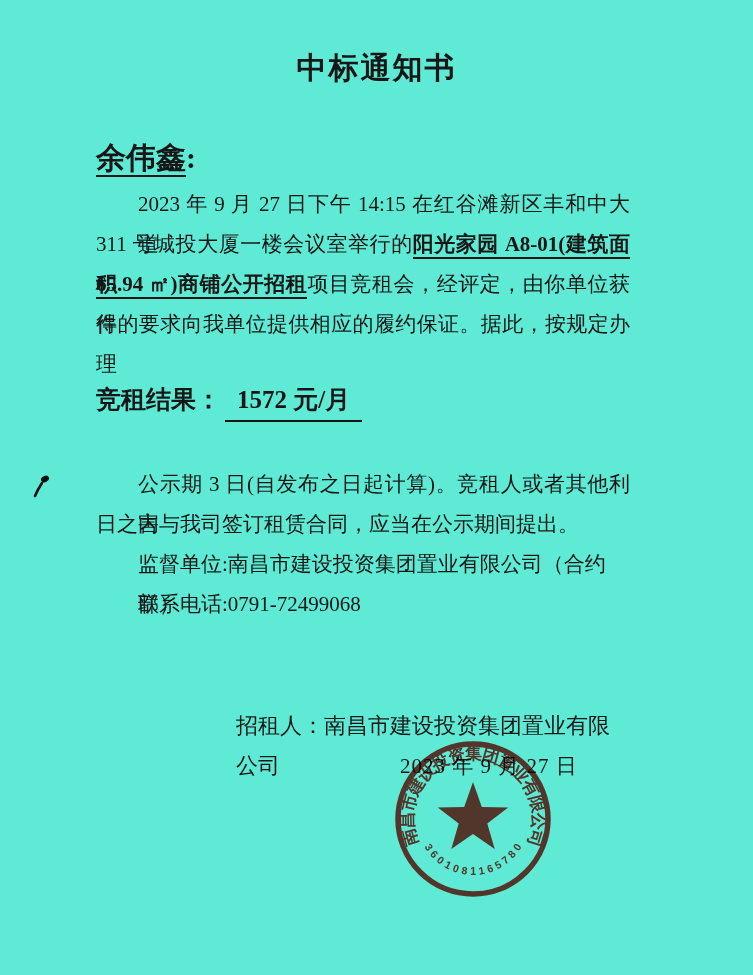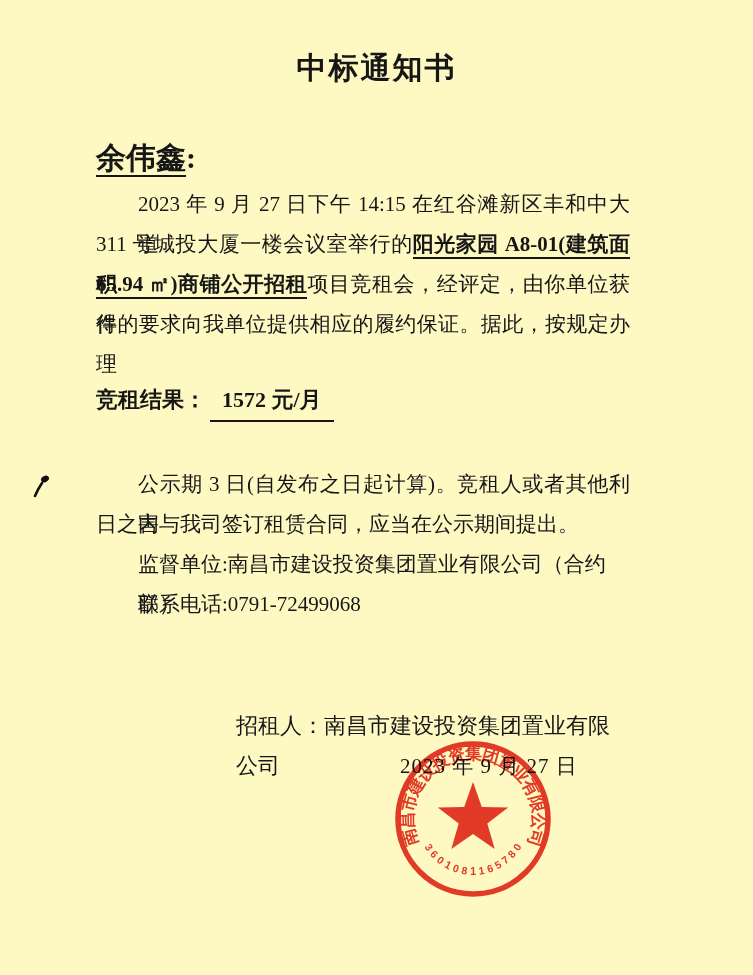--- a/index.html
+++ b/index.html
@@ -24,21 +24,21 @@
     height:40px; line-height:40px;
     font-size:30px; font-weight:bold;
   }
   .greeting .name { border-bottom:2px solid #161616; padding-bottom:1px; }
   .para { margin:0; }
   .p-body { margin-top:6px; }
   .line { height:40px; line-height:40px; font-size:21px; white-space:normal; }
   .line.jst { text-align:justify; text-align-last:justify; }
   .line.ind { padding-left:42px; }
   .seg-em { font-weight:bold; border-bottom:2px solid #161616; padding-bottom:1px; }
-  .result-line { margin-top:36px; height:40px; line-height:40px; font-size:22px; }
+  .result-line { margin-top:36px; height:40px; line-height:40px; font-size:25px; }
   .result-label { font-weight:bold; }
   .result-value {
     font-weight:bold;
     border-bottom:2px solid #161616;
     padding:0 12px 1px 12px;
     margin-left:4px;
     display:inline-block; line-height:38px;
   }
   .notice-block { margin-top:44px; }
   .signature-block { margin-top:82px; }
@@ -49,21 +49,21 @@
     width:160px; height:162px;
     mix-blend-mode:multiply;
     opacity:0.92;
     pointer-events:none;
   }
   .ink-mark { position:absolute; left:33px; top:472px; }
 </style>
 </head>
 <body>
 
-<div class="page" style="background: #fef9c3;">
+<div class="page" style="background: #5eead4;">
 
   <div class="doc-title">中标通知书</div>
 
   <div class="content">
     <div class="greeting">
       <span class="name">余伟鑫</span><span>:</span>
     </div>
 
     <div class="para p-body">
         <div class="line jst ind"><span>2023 年 9 月 27 日下午 14:15 在红谷滩新区丰和中大道</span></div>

